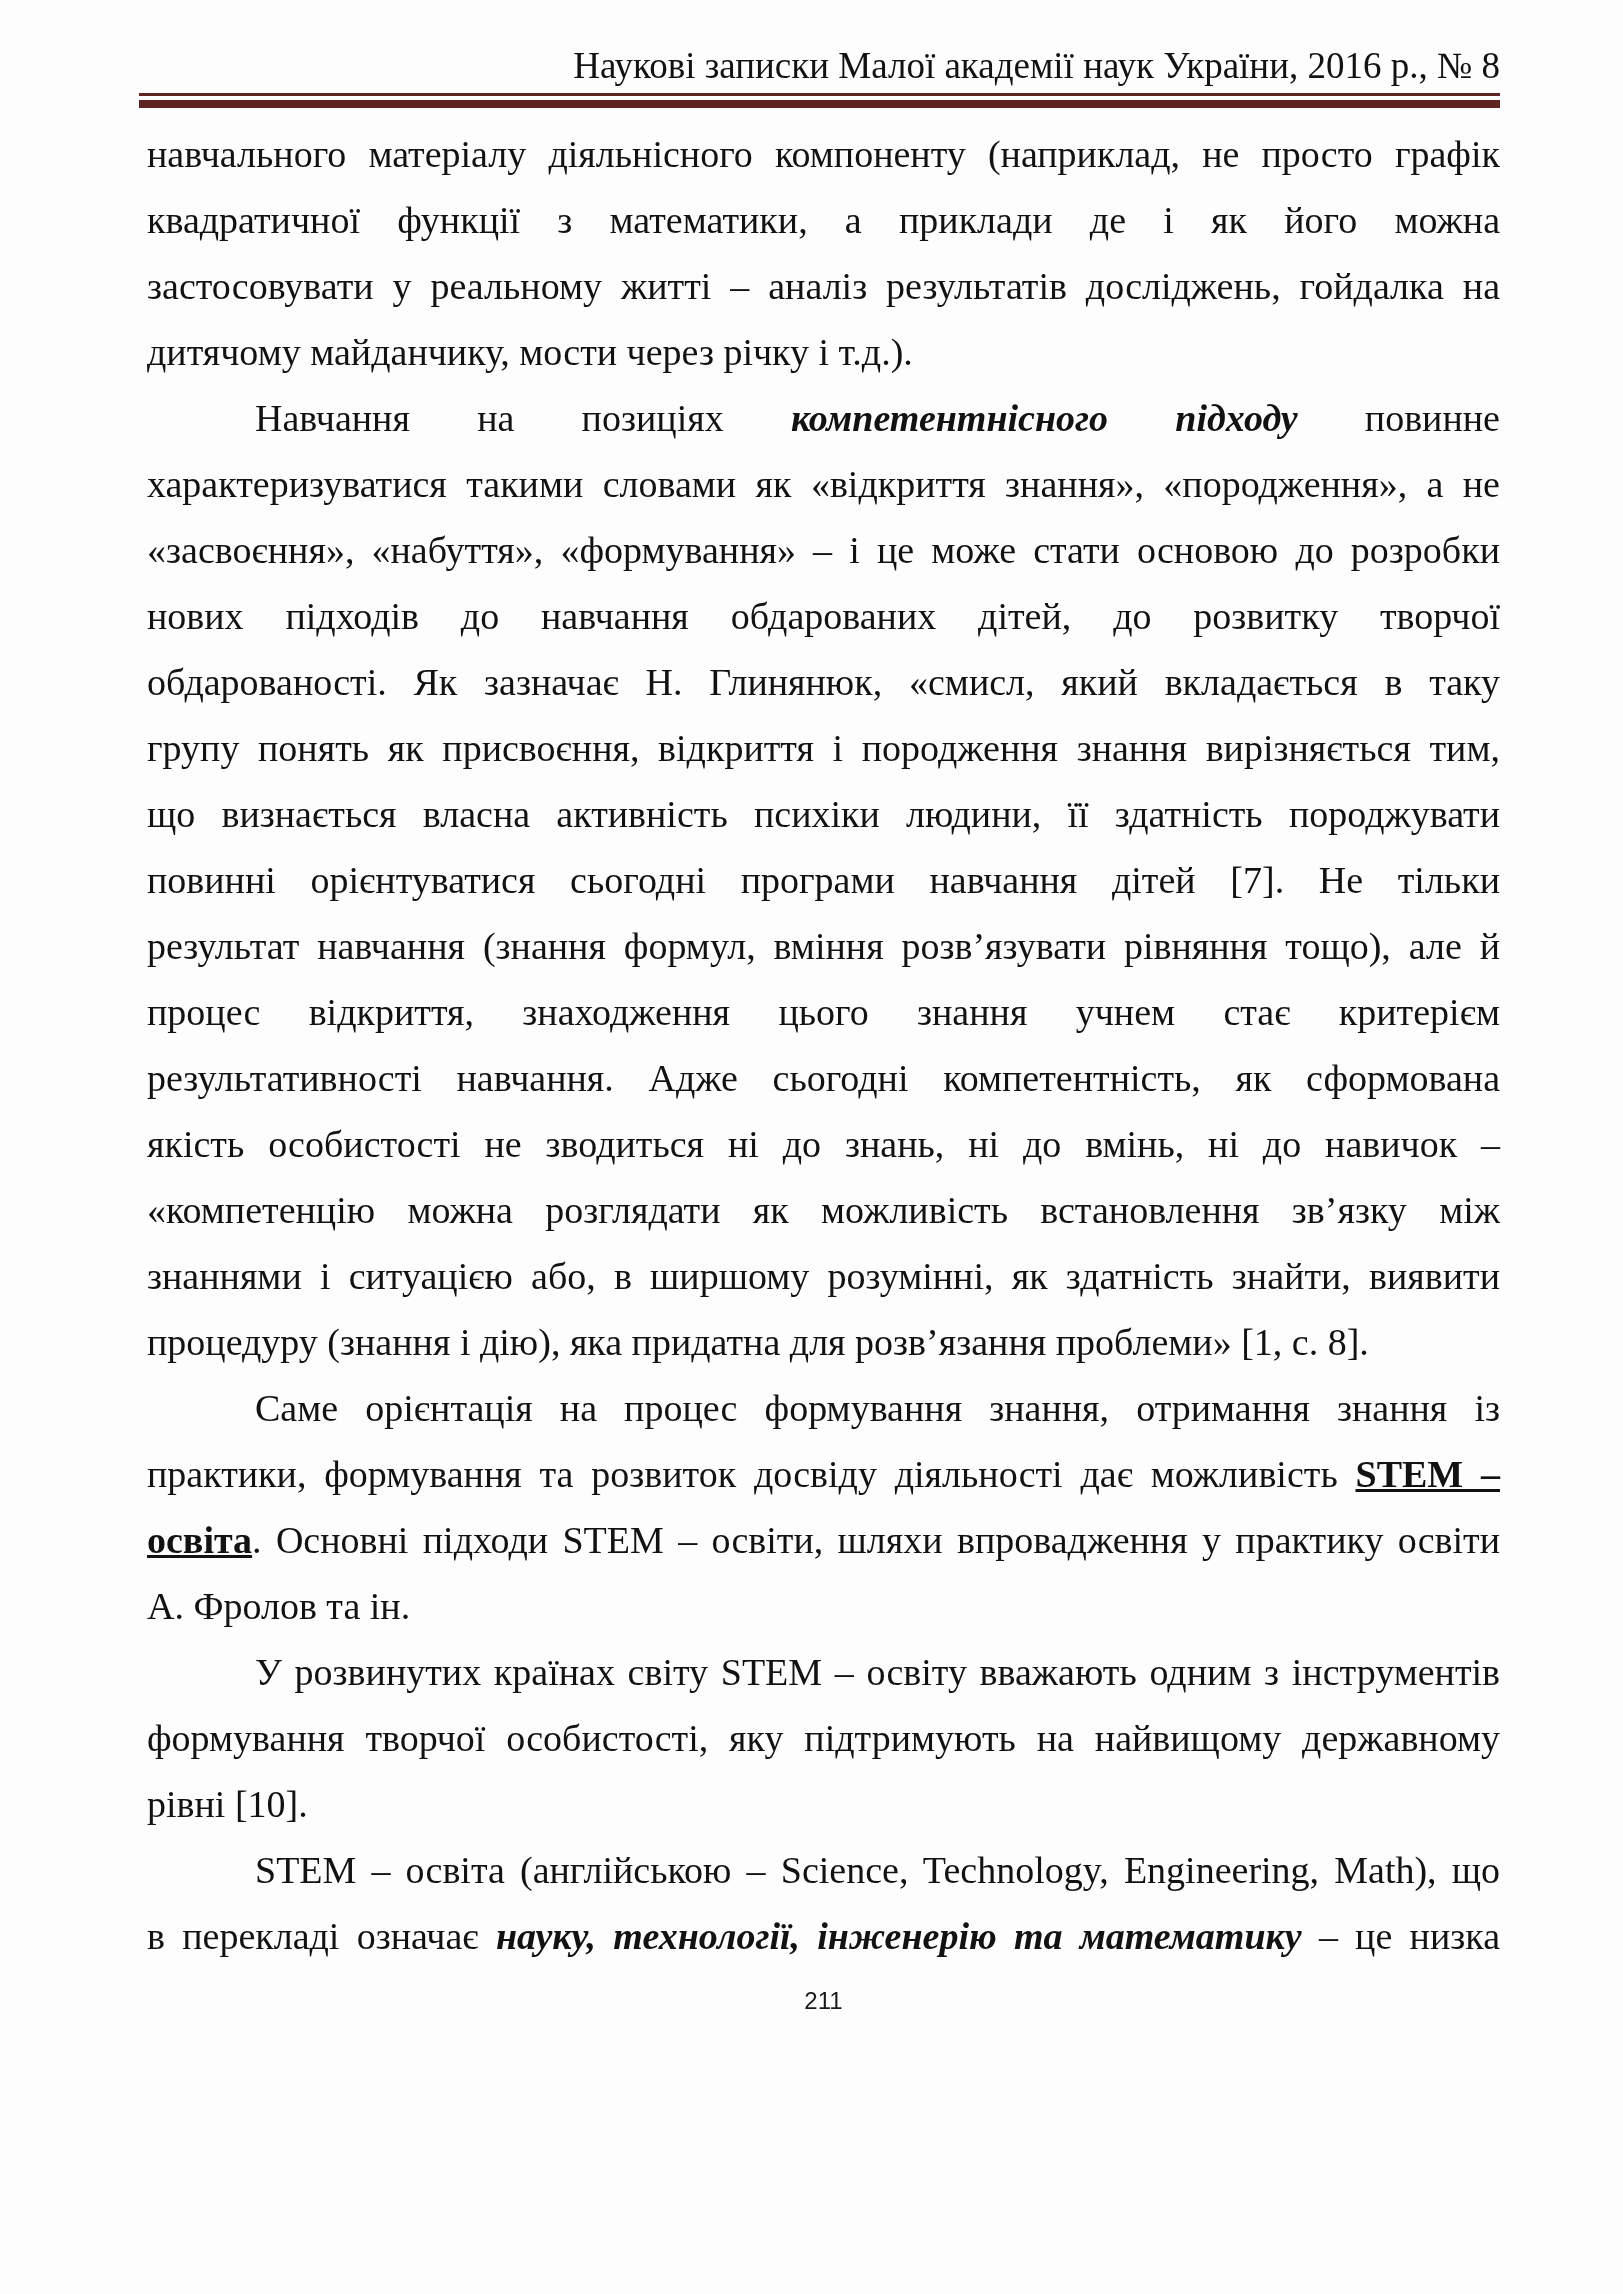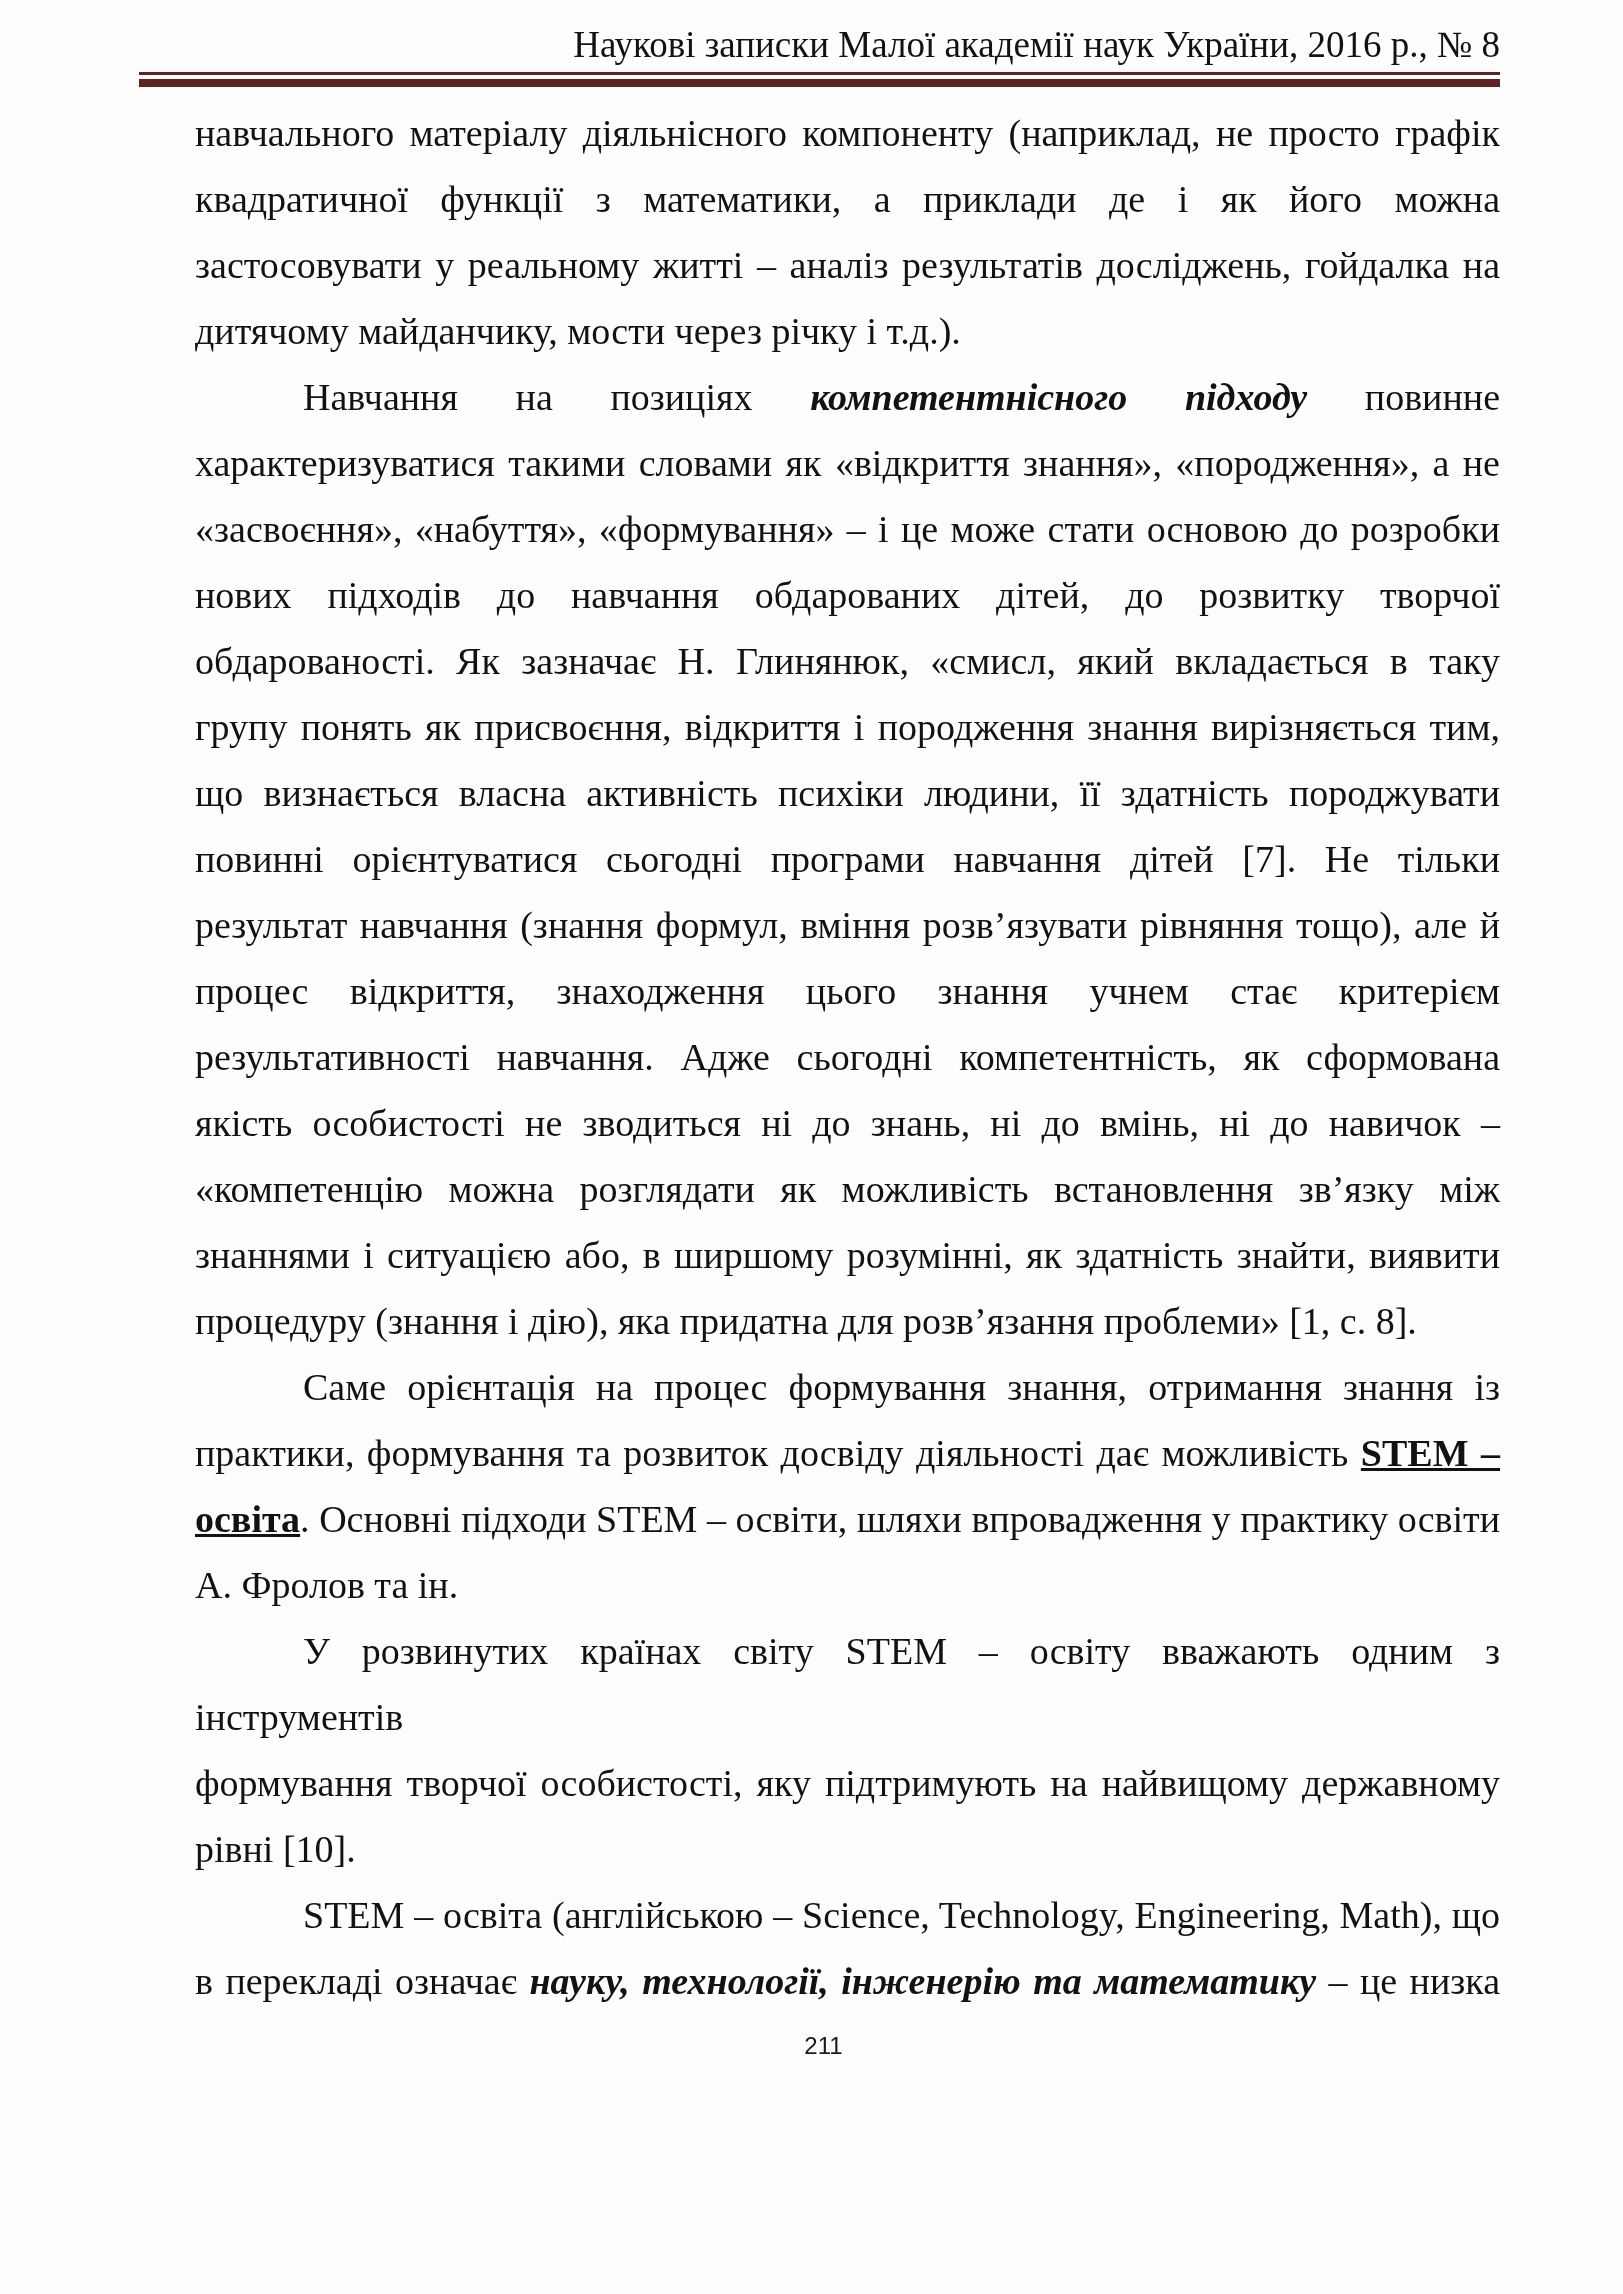--- a/index.html
+++ b/index.html
@@ -3,42 +3,41 @@
 <meta charset="utf-8">
 <style>
   html,body { margin:0; padding:0; background:#e8e8e8; }
   .page {
     position: relative;
     width: 1623px;
     height: 2295px;
     margin: 0 auto;
     background: #fdfdfd;
     box-sizing: border-box;
-    padding: 22px 123px 0 147px;
+    padding: 43px 123px 0 147px;
     font-family: "Liberation Serif", "DejaVu Serif", serif;
     color: #121212;
     overflow: hidden;
   }
   .running-head {
     text-align: right;
     font-size: 37px;
     line-height: 45px;
     white-space: nowrap;
   }
   .head-rule {
     margin-top: 4.9px;
     height: 3.9px;
     border-top: 3.9px solid #5e2422;
     border-bottom: 8.8px solid #5e2422;
     margin-left: -7.8px;
   }
   .body-text {
     margin-top: 13.7px;
     font-size: 38px;
-    margin-left: 48px;
   }
   .para { margin: 0; }
   .line {
     line-height: 66px;
     text-align: justify;
     text-align-last: justify;
     white-space: normal;
   }
   .line.lastline { text-align-last: left; }
   .line.indent { text-indent: 108px; }

